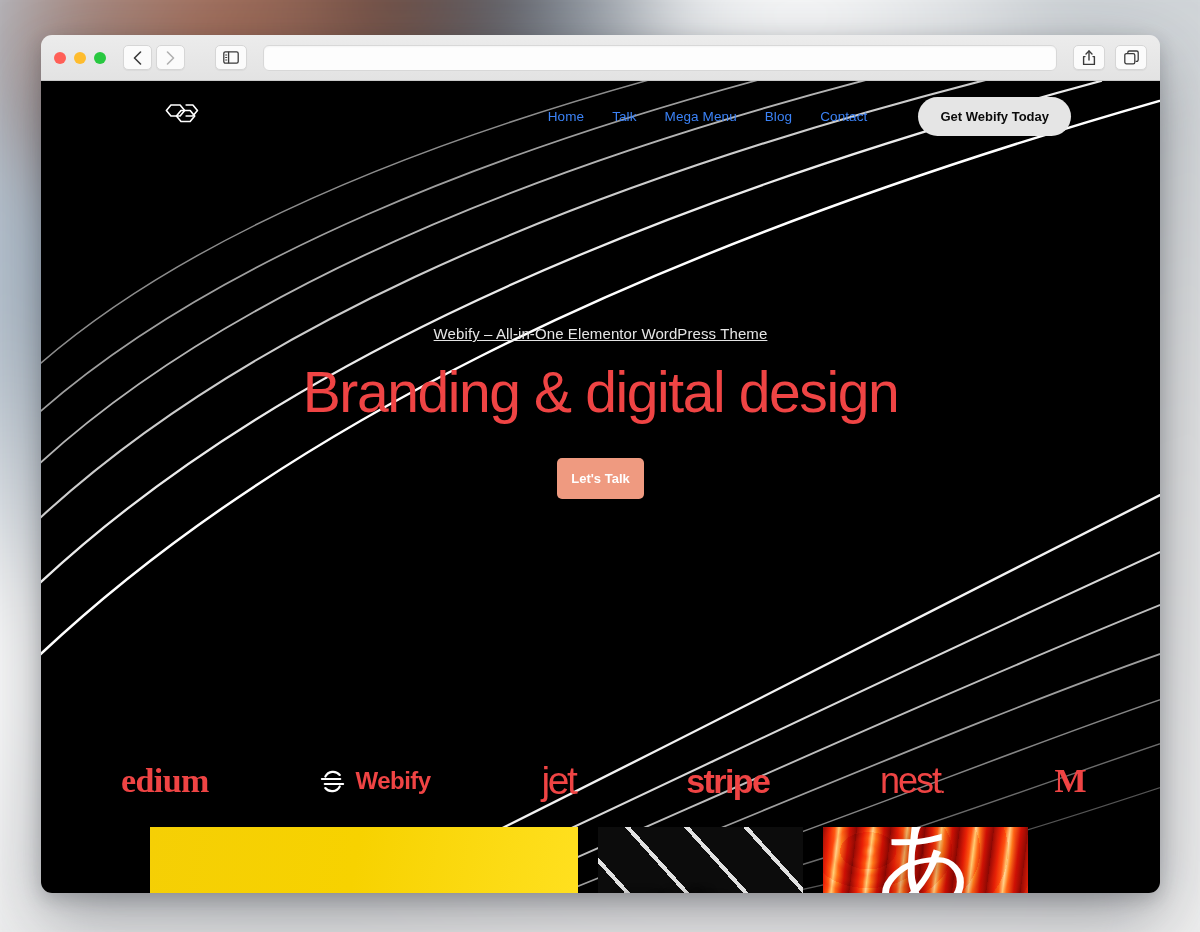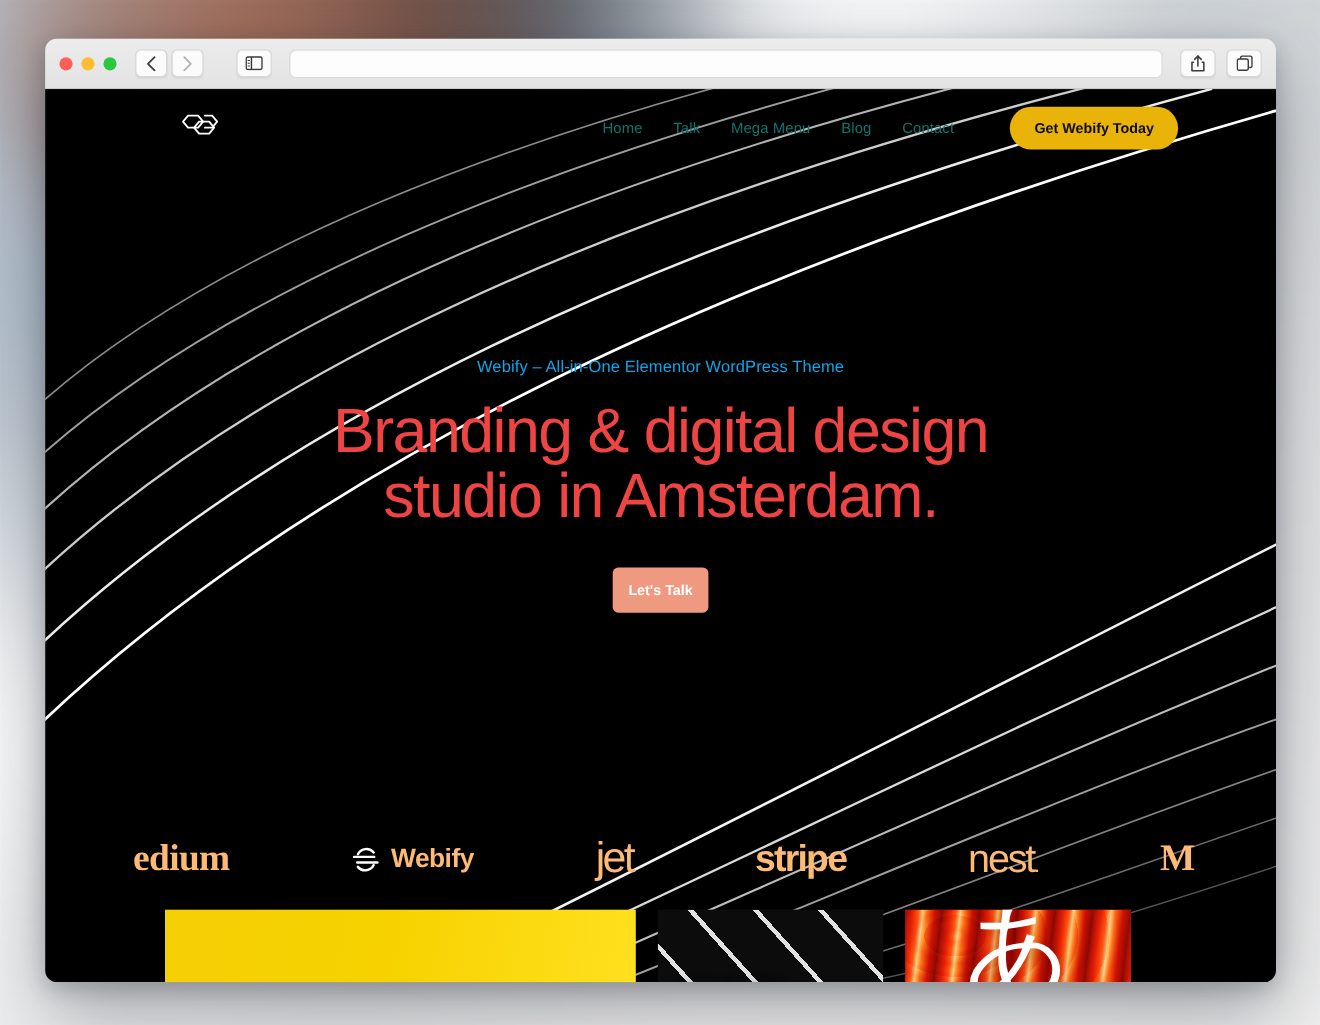--- a/index.html
+++ b/index.html
@@ -119,51 +119,52 @@
     padding: 0 89px 0 119px;
   }
   #site-logo { width: 42px; height: 30px; }
   #main-nav {
     margin-left: auto;
     display: flex;
     align-items: center;
     gap: 28px;
   }
   #main-nav a {
-    color: #0f766e;
+    color: #3b82f6;
     font-size: 13.5px;
     text-decoration: none;
     letter-spacing: 0.1px;
     white-space: nowrap;
   }
   #cta-pill {
     margin-left: 23px;
-    background: #eab308;
+    background: #e5e5e5;
     color: #0b0b0b;
     font-size: 13px;
     font-weight: 700;
     border: none;
     border-radius: 40px;
     padding: 12px 22px;
     white-space: nowrap;
     cursor: pointer;
     font-family: "Liberation Sans", sans-serif;
   }
 
   
   #hero {
     position: relative;
     z-index: 3;
     text-align: center;
     padding-top: 174px;
   }
   #hero-eyebrow {
-    color: #0ea5e9;
+    color: #e5e5e5;
     font-size: 15px;
     letter-spacing: 0.1px;
+    text-decoration: underline;
   }
   #hero-title {
     color: #ef4444;
     font-size: 57px;
     line-height: 1.03;
     font-weight: 400;
     letter-spacing: -1.4px;
     margin-top: 21px;
   }
   #hero-title .l2 { display: block; }
@@ -184,21 +185,21 @@
   #client-logos {
     position: absolute;
     z-index: 3;
     left: 0; right: 0;
     top: 640px;
     height: 120px;
     display: flex;
     align-items: center;
     justify-content: space-between;
     padding: 0 110px;
-    color: #fdba74;
+    color: #ef4444;
   }
   .client-logo { display: flex; align-items: center; gap: 9px; }
   .lg-medium {
     font-family: "Liberation Serif", serif;
     font-size: 34px;
     font-weight: 700;
     letter-spacing: -0.6px;
   }
   .clip-left  { margin-left: -30px; }
   .clip-right { margin-right: -36px; }
@@ -370,21 +371,20 @@
           <a href="#">Blog</a>
           <a href="#">Contact</a>
           <button id="cta-pill">Get Webify Today</button>
         </nav>
       </div>
 
       <div id="hero">
         <div id="hero-eyebrow">Webify – All-in-One Elementor WordPress Theme</div>
         <h1 id="hero-title">
           <span class="l1">Branding &amp; digital design</span>
-          <span class="l2">studio in Amsterdam.</span>
         </h1>
         <button id="lets-talk-button">Let's Talk</button>
       </div>
 
       <div id="client-logos">
         <div class="client-logo clip-left">
           <span class="lg-medium">edium</span>
         </div>
 
         <div class="client-logo">

